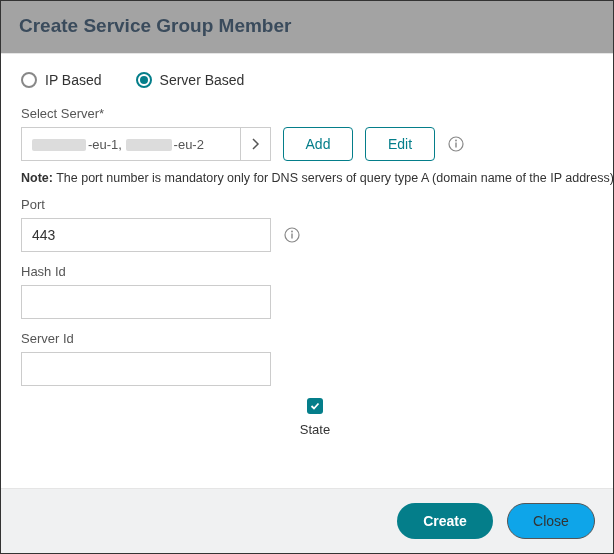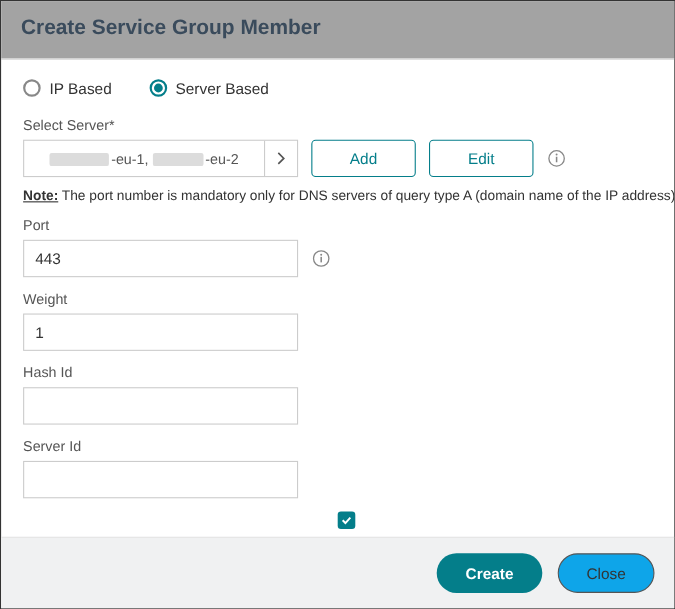--- a/index.html
+++ b/index.html
@@ -65,21 +65,20 @@
   .field-label {
     font-size: 13px;
     color: #555;
     margin-bottom: 6px;
   }
   .select-row {
     display: flex;
     align-items: center;
     gap: 12px;
     margin-bottom: 10px;
-    text-align: center;
   }
   .select-box {
     display: flex;
     border: 1px solid #ccc;
     height: 34px;
     width: 250px;
     align-items: center;
   }
   .select-box .combo-display {
     flex: 1;
@@ -104,21 +103,21 @@
     display: flex;
     align-items: center;
     justify-content: center;
   }
   .combo-chevron svg { width: 8px; height: 12px; }
   .btn-outline {
     border: 1px solid #047e8a;
     color: #047e8a;
     background: #fff;
     height: 34px;
-    width: 95px;
+    width: 70px;
     border-radius: 4px;
     font-size: 14px;
     display: flex;
     align-items: center;
     justify-content: center;
     cursor: pointer;
   }
   .info-icon {
     width: 18px;
     height: 18px;
@@ -126,21 +125,21 @@
     align-items: center;
     justify-content: center;
   }
   .info-icon svg { width: 16px; height: 16px; }
   .note {
     font-size: 12.5px;
     color: #333;
     margin-bottom: 12px;
     white-space: nowrap;
   }
-  .note b { font-weight: 600; text-decoration: underline; }
+  .note b { font-weight: 600; }
   .field-group {
     margin-bottom: 12px;
   }
   .text-input {
     width: 250px;
     height: 34px;
     border: 1px solid #ccc;
     padding: 0 10px;
     font-size: 14px;
     color: #333;
@@ -256,24 +255,20 @@
       <span class="info-icon">
         <svg viewBox="0 0 16 16">
             <circle cx="8" cy="8" r="7" fill="none" stroke="#888" stroke-width="1.2"></circle>
             <circle cx="8" cy="4.5" r="0.9" fill="#888"></circle>
             <rect x="7.3" y="6.5" width="1.4" height="5" fill="#888"></rect>
           </svg>
       </span>
     </div>
   </div>
 
-  <div class="field-group">
-    <div class="field-label">Weight</div>
-    <input class="text-input" type="text" value="1" style="">
-  </div>
 
   <div class="field-group">
     <div class="field-label">Hash Id</div>
     <input class="text-input" type="text" value="" style="">
   </div>
 
   <div class="field-group">
     <div class="field-label">Server Id</div>
     <input class="text-input" type="text" value="" style="">
   </div>

